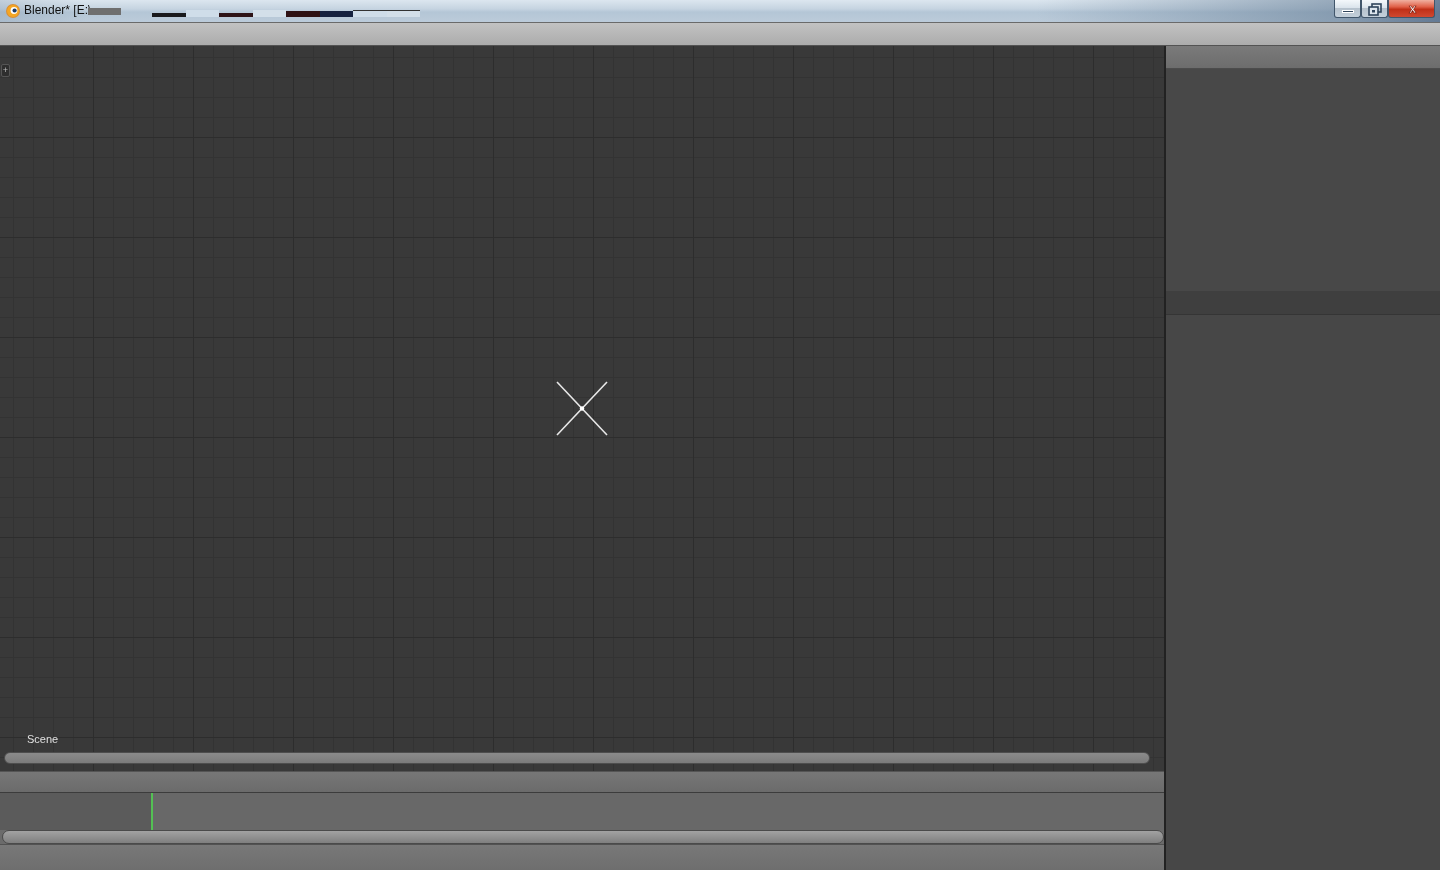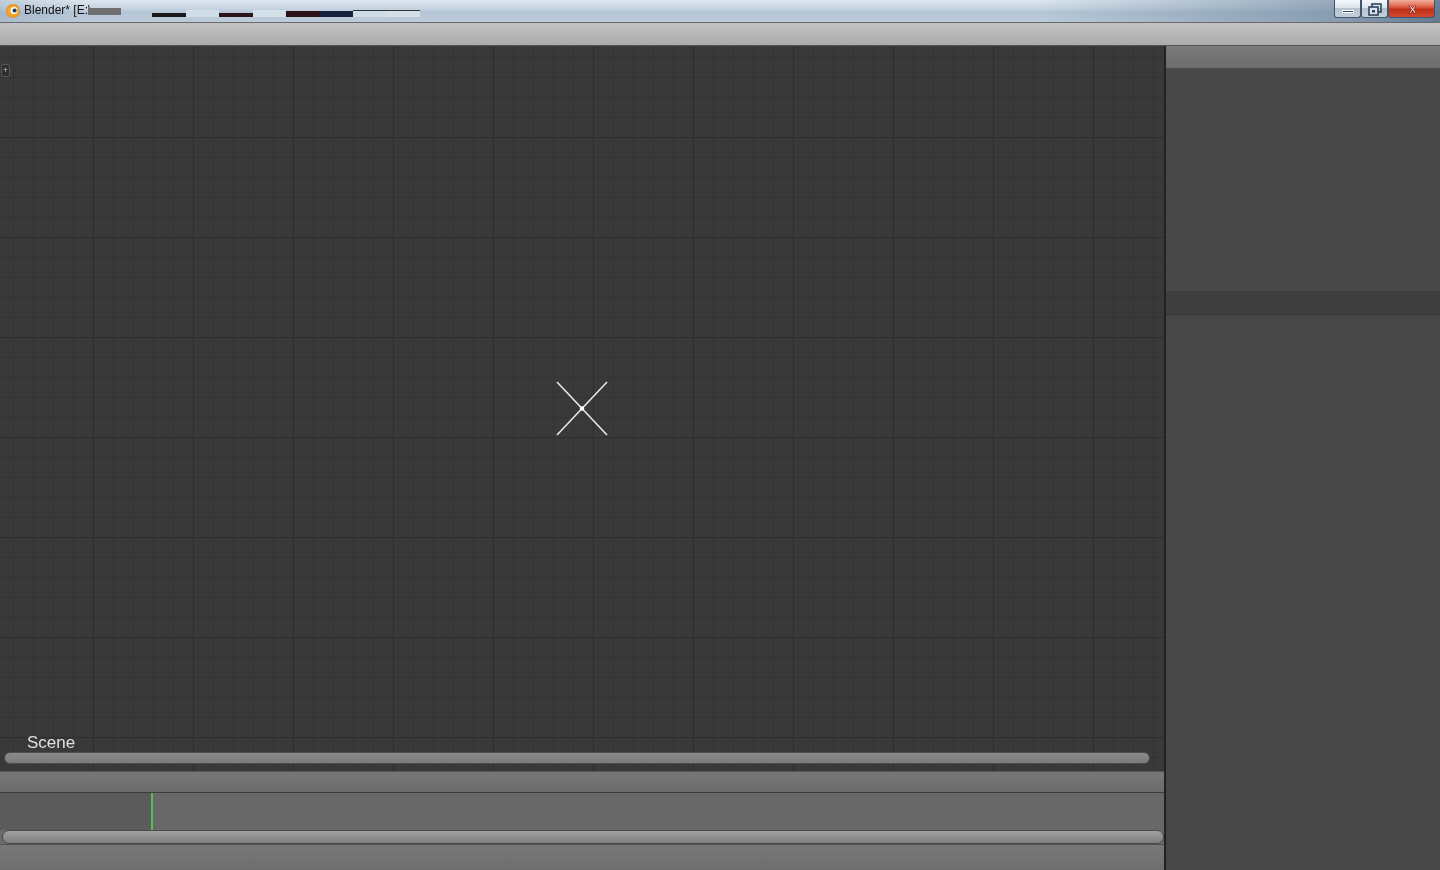--- a/index.html
+++ b/index.html
@@ -106,21 +106,21 @@
 
   <div id="nodearea">
     <svg id="wires"></svg>
     <div id="nodes"></div>
 
     <svg class="abs" style="left:545px;top:325px" width="80" height="70" viewBox="0 0 80 70">
       <line x1="12" y1="11" x2="62" y2="64" stroke="#e8e8e8" stroke-width="1.6"></line>
       <line x1="12" y1="64" x2="62" y2="11" stroke="#e8e8e8" stroke-width="1.6"></line>
       <circle cx="37" cy="37.5" r="2.2" fill="#fff"></circle>
     </svg>
-    <div class="abs" style="left:27px;top:687px;font-size:17px;color:#e0e0e0;">Scene</div>
+    <div class="abs" style="left:27px;top:687px;font-size:11px;color:#e0e0e0;">Scene</div>
     <div class="abs" style="left:1px;top:18px;width:9px;height:13px;background:#2e2e2e;border:1px solid #555;border-radius:2px;color:#bbb;font-size:9px;line-height:11px;text-align:center;">+</div>
     <div id="nescroll"></div>
     <div id="nehead"></div>
   </div>
 
   <div id="timeline">
     <div id="tl-ruler"></div>
     <div id="tl-before"></div>
     <div class="abs" style="left:151px;top:0;width:2px;height:37px;background:#54c054;"></div>
     <div id="tl-strip"></div>

